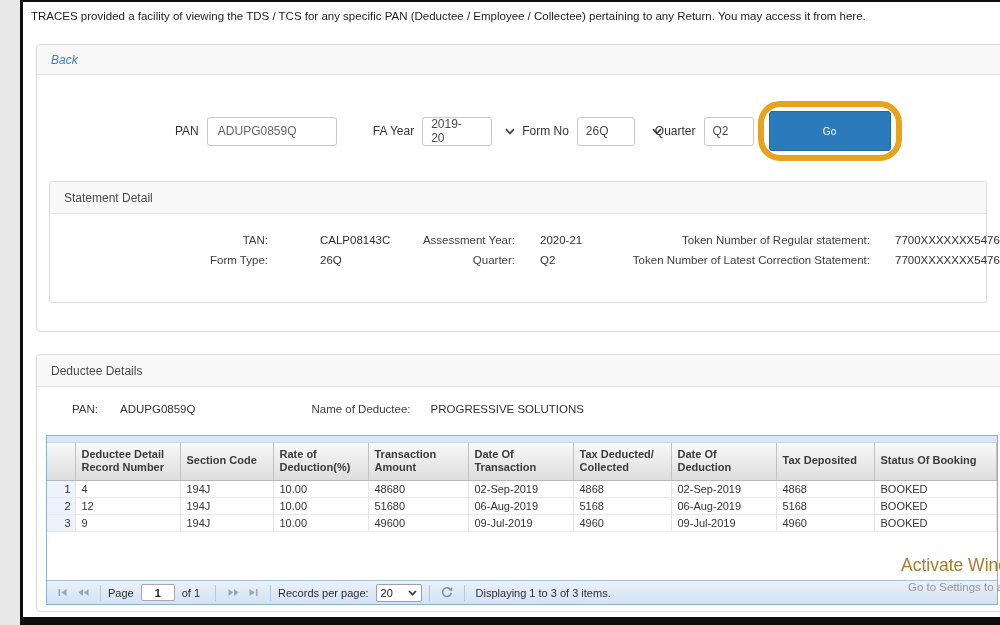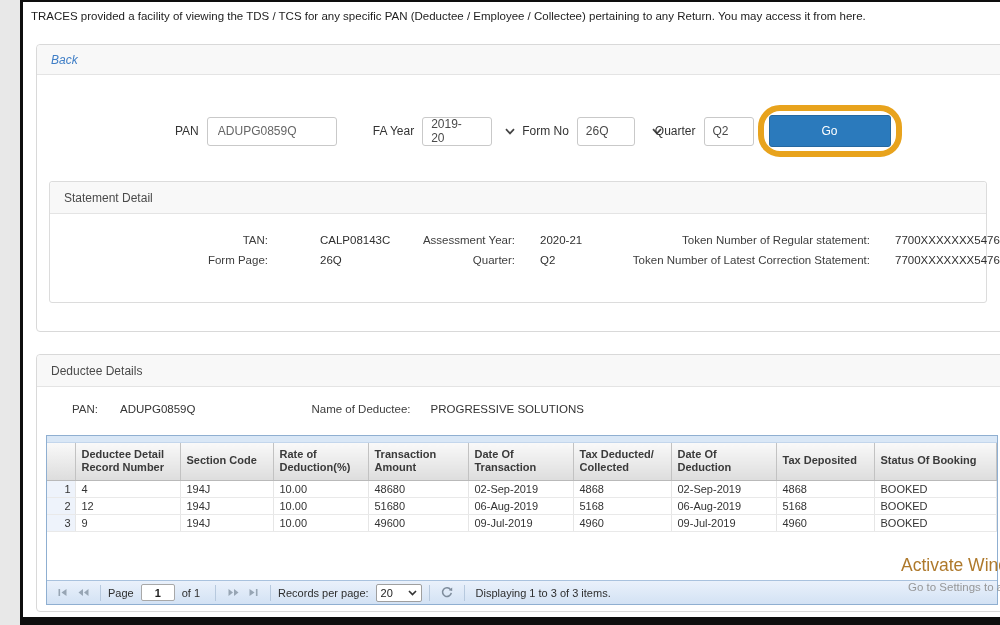--- a/index.html
+++ b/index.html
@@ -26,22 +26,22 @@
   .pan-input { margin-left:8px; width:130px; height:29px; border:1px solid #c9c9c9; border-radius:3px;
     padding:0 10px; font-size:12px; color:#666; font-family:"Liberation Sans",sans-serif; }
   .select { margin-left:8px; height:29px; border:1px solid #c9c9c9; border-radius:3px; background:#fff;
     display:flex; align-items:center; justify-content:space-between; padding:0 8px;
     font-size:12px; color:#4a4a4a; cursor:pointer;gap:38px; }
   .sel-fa { width:70px; } .sel-form { width:58px; } .sel-q { width:50px; }
   .ml36 { margin-left:36px; } .ml30 { margin-left:30px; } .ml20 { margin-left:20px; }
   .chev { flex:0 0 auto; margin-left:5px; }
 
   .go-ring { margin-left:4px; border:6px solid #e8a31d; border-radius:22px; padding:4px 5px; }
-  .go-btn { width:122px; height:32px; background:#2b7abc; color:#fff; border:1px solid #2668a0;
-    border-radius:3px; font-size:12px; cursor:pointer; font-family:"Liberation Sans",sans-serif; }
+  .go-btn { width:122px; height:40px; background:#2b7abc; color:#fff; border:1px solid #2668a0;
+    border-radius:3px; font-size:10px; cursor:pointer; font-family:"Liberation Sans",sans-serif; }
 
   .subpanel { position:absolute; top:136px; left:12px; right:20px; height:122px;
     border:1px solid #dcdcdc; border-radius:3px; }
   .subpanel .panel-band { height:32px; }
   .sd-grid { display:grid; grid-template-columns:196px 150px 97px 95px 260px 1fr;
     padding:16px 0 0 22px; row-gap:0; font-size:11.5px; }
   .sd-label { text-align:right; color:#3d3d3d; white-space:nowrap; line-height:20px; }
   .sd-val { color:#2f2f2f; white-space:nowrap; line-height:20px; }
   .pv1 { padding-left:52px; } .pv2 { padding-left:25px; } .pv3 { padding-left:25px; }
 
@@ -133,21 +133,21 @@
         <span>Statement Detail</span>
       </div>
       <div class="sd-grid">
         <span class="sd-label">TAN:</span>
         <span class="sd-val pv1">CALP08143C</span>
         <span class="sd-label">Assessment Year:</span>
         <span class="sd-val pv2">2020-21</span>
         <span class="sd-label">Token Number of Regular statement:</span>
         <span class="sd-val pv3">7700XXXXXXX5476</span>
 
-        <span class="sd-label">Form Page:</span>
+        <span class="sd-label">Form Type:</span>
         <span class="sd-val pv1">26Q</span>
         <span class="sd-label">Quarter:</span>
         <span class="sd-val pv2">Q2</span>
         <span class="sd-label">Token Number of Latest Correction Statement:</span>
         <span class="sd-val pv3">7700XXXXXXX5476</span>
       </div>
     </section>
   </section>
 
   <section class="panel panel-deductee">

